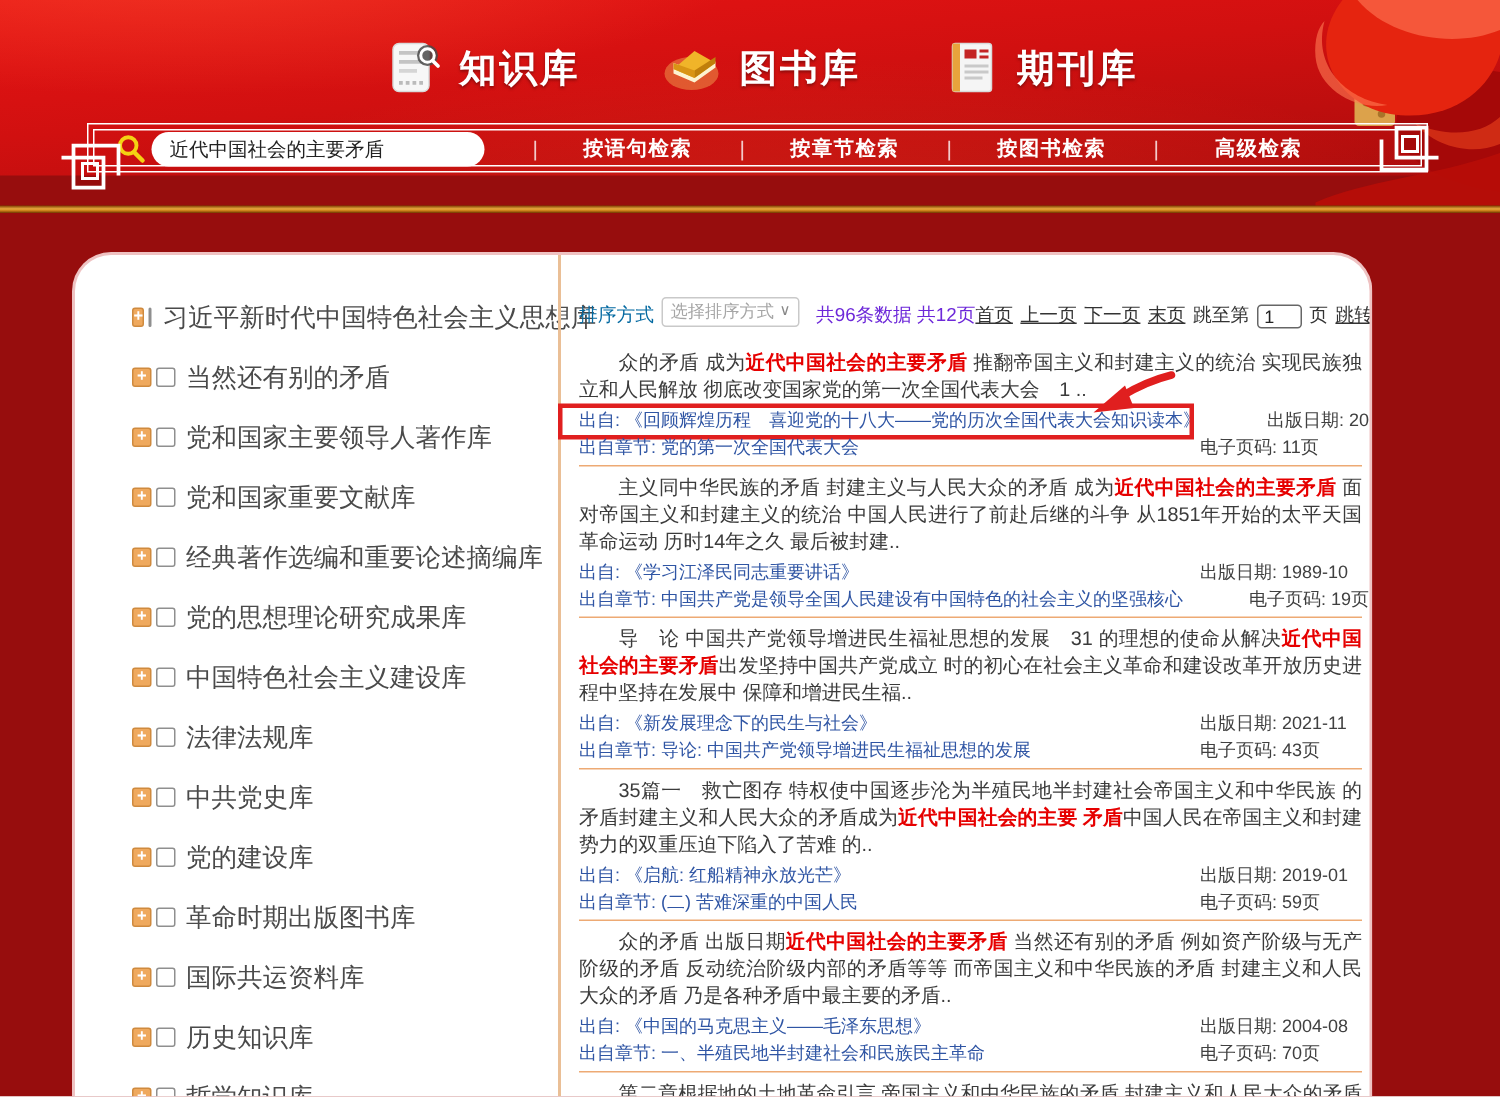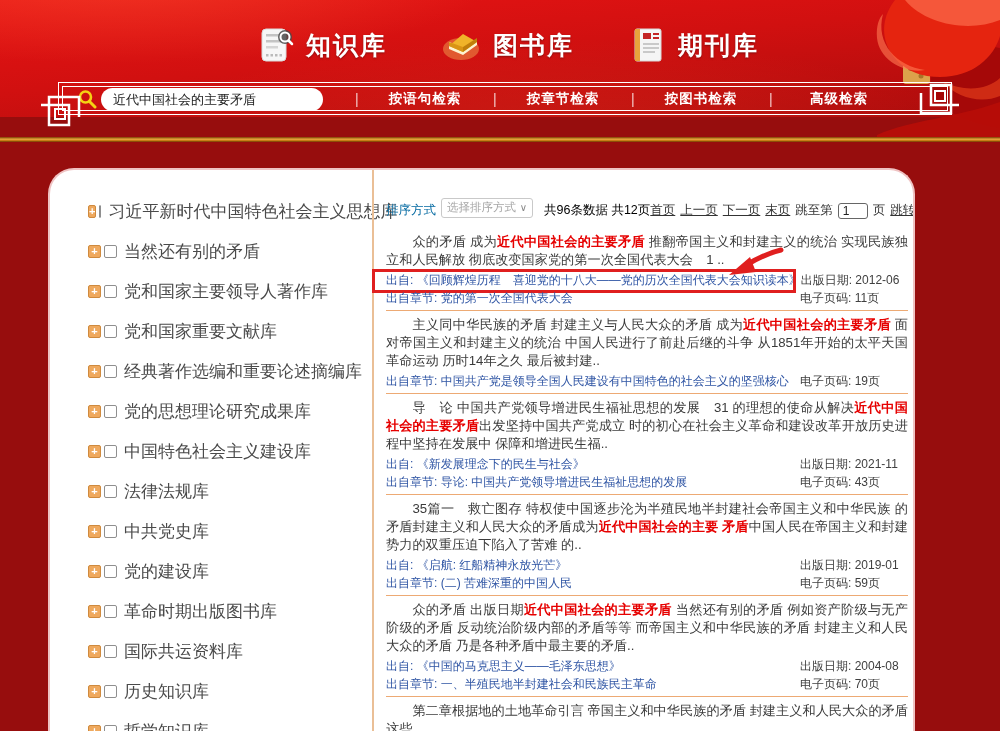--- a/index.html
+++ b/index.html
@@ -56,31 +56,31 @@
   
   .results { position:absolute; left:336px; top:0; width:522px; padding-top:30px; }
   .toolbar { display:flex; justify-content:space-between; align-items:center; height:21px; margin-bottom:12px;
     white-space:nowrap; }
   .sort-group { display:flex; align-items:center; }
   .sort-label { font-size:12.5px; color:#0369a1; }
   .sort-select { width:92px; height:20px; border:1px solid #c9c9c9; border-radius:3px; background:#fff;
     display:flex; align-items:center; justify-content:space-between; padding:0 5px; margin:0 7px 6px 5px; cursor:pointer; }
   .sort-select .ph { font-size:11.5px; color:#a6a6a6; }
   .sort-select .chev { font-size:10px; color:#888; }
-  .count { font-size:12.5px; color:#000000; margin-left:4px; }
+  .count { font-size:12.5px; color:#6d28d9; margin-left:4px; }
   .pagination { display:flex; align-items:flex-end; gap:5px; font-size:12.5px; color:#333; }
   .pagination a { color:#333; text-decoration:underline; cursor:pointer; }
   .jump-label { text-decoration:none; }
   .page-input { width:30px; height:16px; border:1px solid #666; border-radius:3px; font-size:12px;
     padding-left:4px; color:#222; outline:none; font-family:inherit; }
 
   .snippet { font-size:13.2px; line-height:18px; color:#3b3b3b; text-indent:2em; text-align:justify;
     margin:0 0 2px 0; }
   .hl { color:#e60000; font-weight:bold; }
-  .meta { display:flex; font-size:12px; line-height:18px; height:18px; }
+  .meta { display:flex; font-size:12px; line-height:18px; height:18px;gap:44px; }
   .m-left { flex:1; color:#2f55a4; position:relative; white-space:nowrap; overflow:visible; }
   .m-left a { color:#2f55a4; text-decoration:none; cursor:pointer; }
   .m-right { width:108px; color:#404040; white-space:nowrap; }
   .sep { border-top:1px solid #edaa74; margin:3px 0 5px 0; }
 
   
   .ann-box { position:absolute; left:-14px; top:-2px; width:424px; height:24px;
     border:3px solid #e01f1f; pointer-events:none; }
   .ann-arrow { position:absolute; right:6px; top:-27px; pointer-events:none; }
 </style>
@@ -287,20 +287,24 @@
             </div>
             <div class="meta">
               <div class="m-left"><span>出自章节:</span><a> 党的第一次全国代表大会</a></div>
               <div class="m-right"><span>电子页码:</span><span> 11页</span></div>
             </div>
             <div class="sep"></div>
           </div>
           <div class="result">
             <p class="snippet"><span>主义同中华民族的矛盾 封建主义与人民大众的矛盾 成为</span><span class="hl">近代中国社会的主要矛盾</span><span> 面对帝国主义和封建主义的统治 中国人民进行了前赴后继的斗争 从1851年开始的太平天国革命运动 历时14年之久 最后被封建..</span></p>
             <div class="meta">
+              <div class="m-left"><span>出自:</span><a> 《学习江泽民同志重要讲话》</a></div>
+              <div class="m-right"><span>出版日期:</span><span> 1989-10</span></div>
+            </div>
+            <div class="meta">
               <div class="m-left"><span>出自章节:</span><a> 中国共产党是领导全国人民建设有中国特色的社会主义的坚强核心</a></div>
               <div class="m-right"><span>电子页码:</span><span> 19页</span></div>
             </div>
             <div class="sep"></div>
           </div>
           <div class="result">
             <p class="snippet"><span>导　论 中国共产党领导增进民生福祉思想的发展　31 的理想的使命从解决</span><span class="hl">近代中国社会的主要矛盾</span><span>出发坚持中国共产党成立 时的初心在社会主义革命和建设改革开放历史进程中坚持在发展中 保障和增进民生福..</span></p>
             <div class="meta">
               <div class="m-left"><span>出自:</span><a> 《新发展理念下的民生与社会》</a></div>
               <div class="m-right"><span>出版日期:</span><span> 2021-11</span></div>

